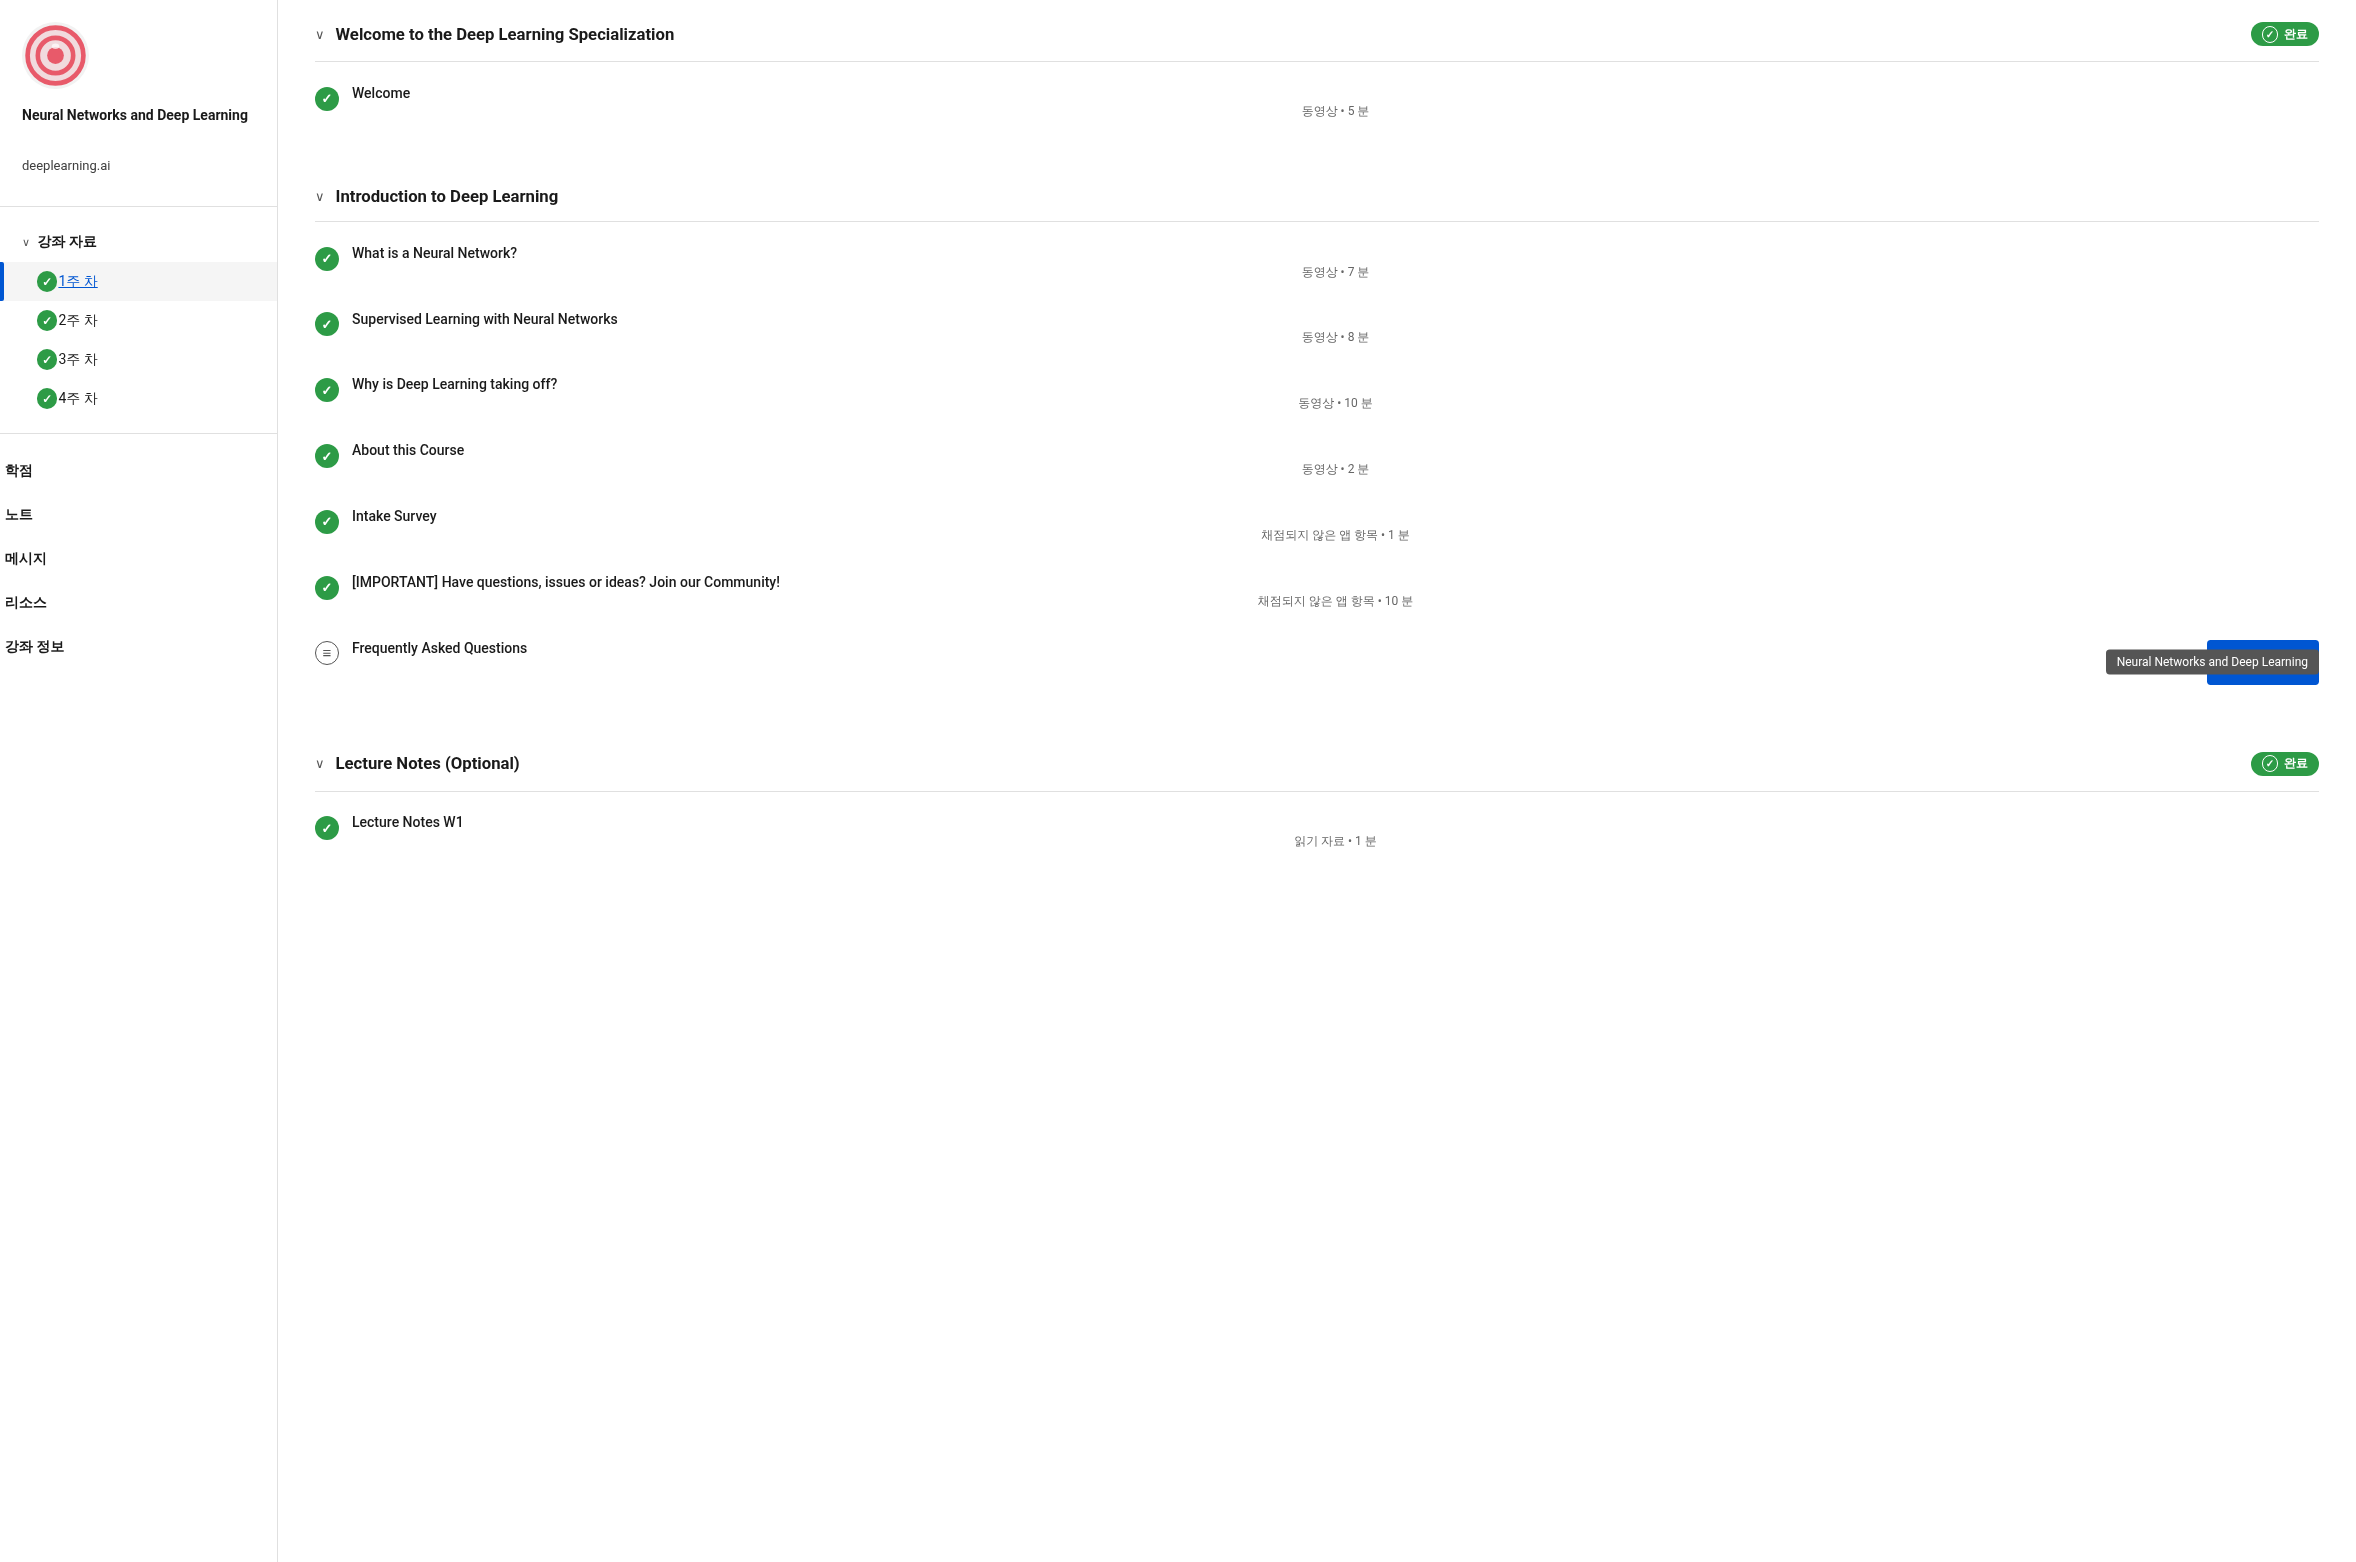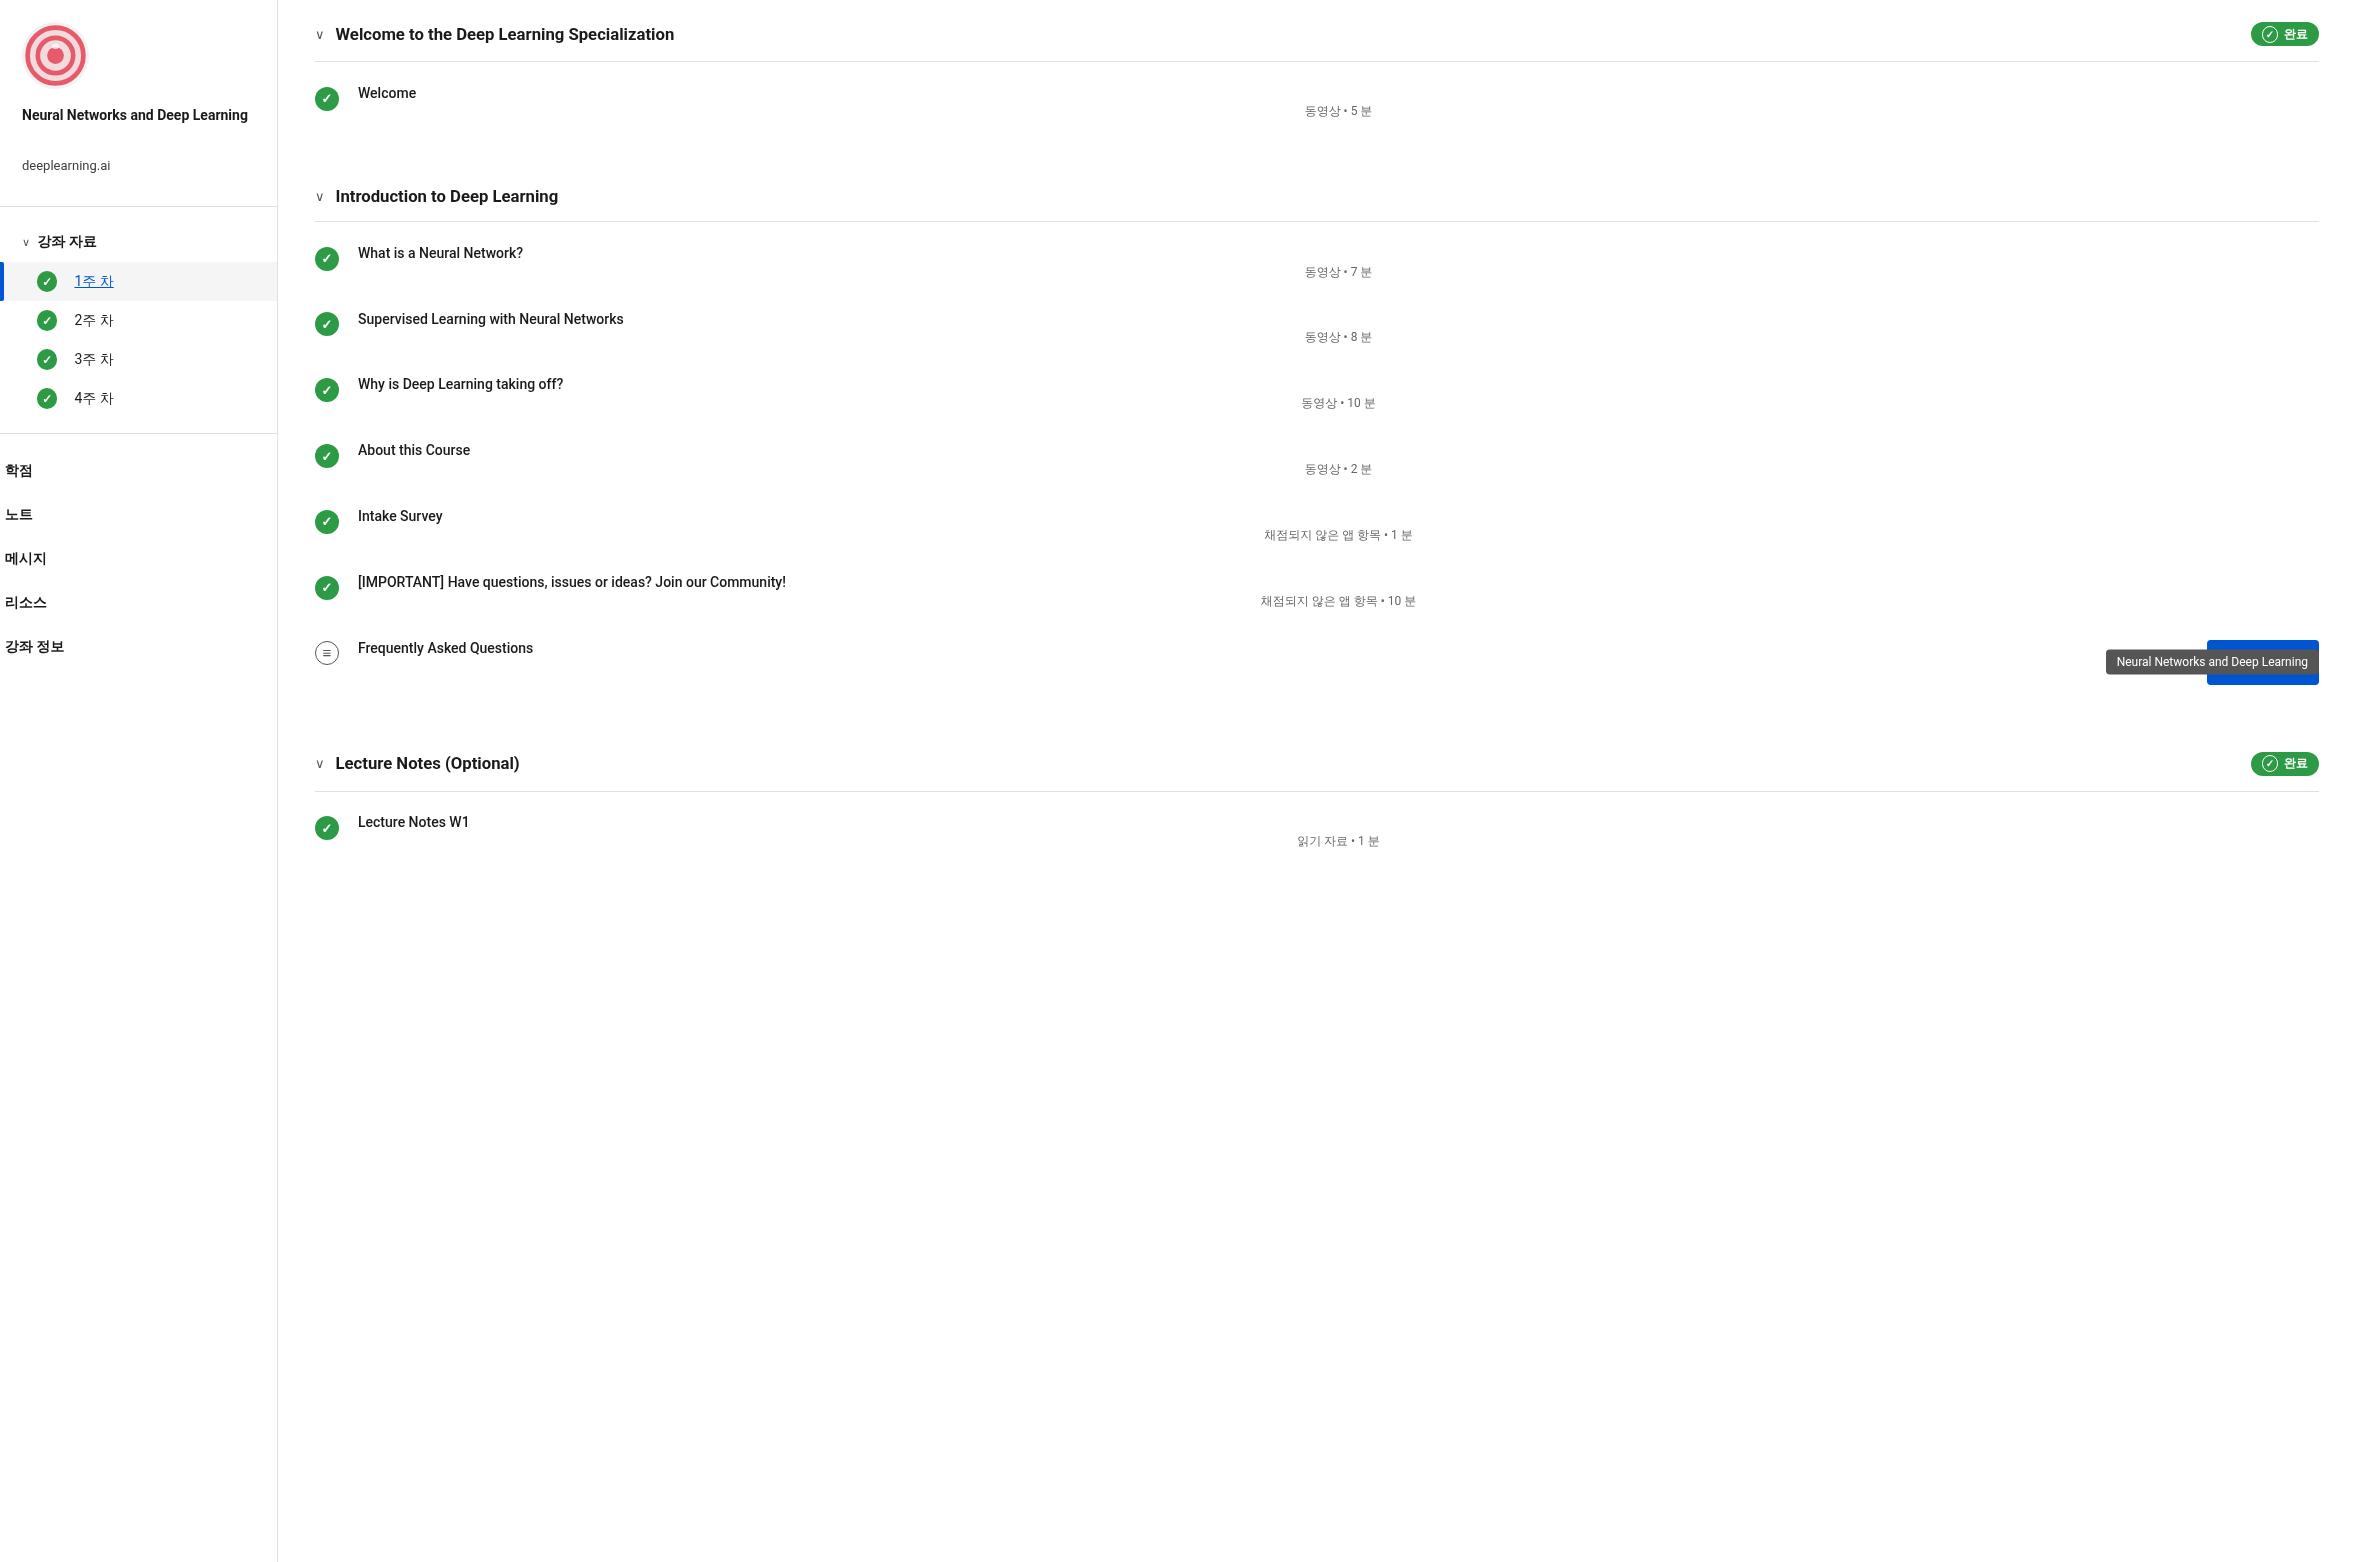--- a/index.html
+++ b/index.html
@@ -67,21 +67,21 @@
 
     .sidebar-section-header .section-label {
       font-size: 14px;
       font-weight: 700;
       color: #1a1a1a;
     }
 
     .sidebar-week-item {
       display: flex;
       align-items: center;
-      gap: 17px;
+      gap: 1px;
       padding: 9.3px 22px 9.3px 37px;
       cursor: pointer;
       position: relative;
       font-size: 14px;
       color: #1a1a1a;
     }
 
     .sidebar-week-item.active {
       background: #f5f5f5;
     }
@@ -190,21 +190,21 @@
 
     .section-divider {
       height: 0.9px;
       background: #e0e0e0;
       margin-bottom: 7.4px;
     }
 
     .lesson-item {
       display: flex;
       align-items: flex-start;
-      gap: 19px;
+      gap: 13px;
       padding: 15px 0;
     }
 
     .lesson-icon {
       width: 24px;
       height: 24px;
       flex-shrink: 0;
       margin-top: 1.9px;
     }
 

